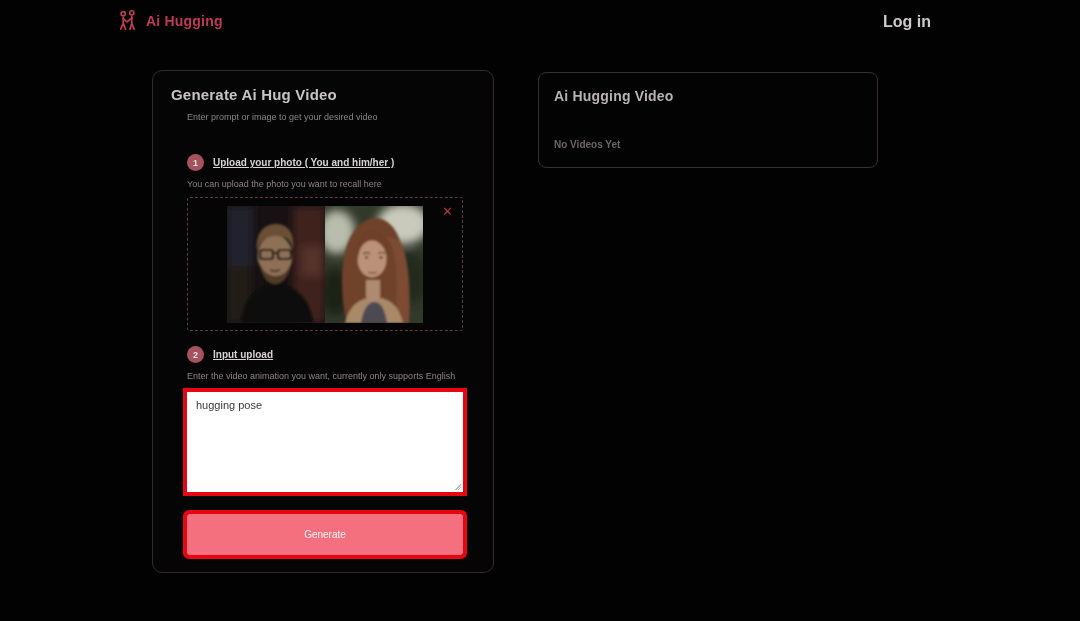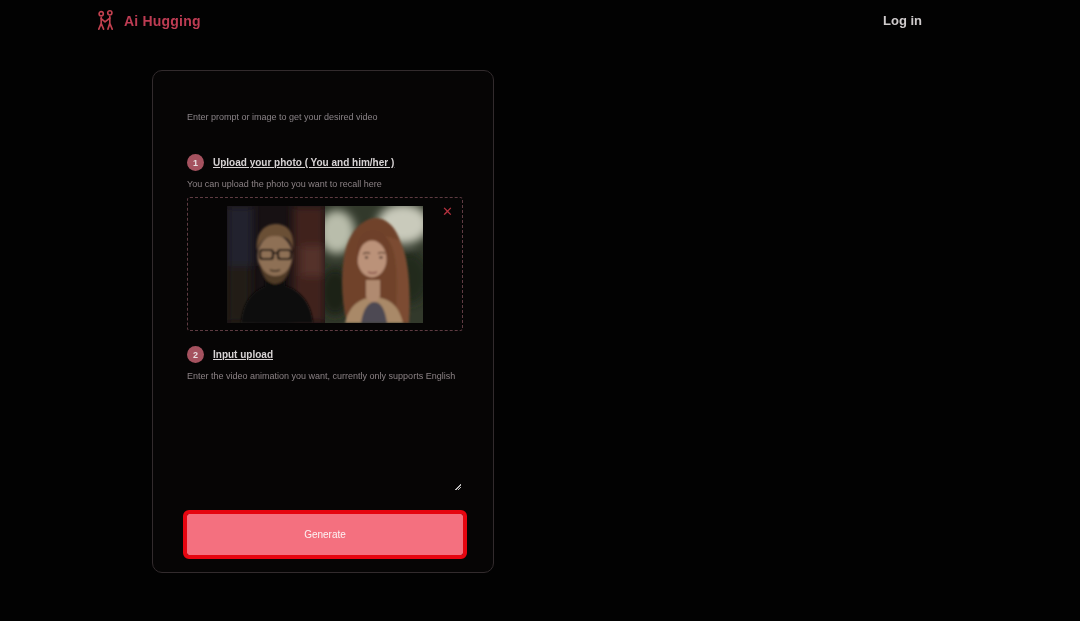--- a/index.html
+++ b/index.html
@@ -11,29 +11,29 @@
   .canvas {
     position: relative;
     width: 1080px;
     height: 621px;
     background: #020202;
     overflow: hidden;
   }
 
   
   .header { position: absolute; left: 0; top: 0; width: 1080px; height: 42px; }
-  .logo { position: absolute; left: 94px; top: 9px; display: flex; align-items: center; gap: 7px; cursor: pointer; }
+  .logo { position: absolute; left: 116px; top: 9px; display: flex; align-items: center; gap: 7px; cursor: pointer; }
   .logo svg { display: block; }
   .logo-text {
     font-size: 14px; font-weight: bold; letter-spacing: 0.2px;
     color: #bd3c53;
   }
   .login-link {
     position: absolute; left: 883px; top: 13px;
-    font-size: 13px; font-weight: 600; color: #cfcbcc; cursor: pointer;
+    font-size: 16px; font-weight: 600; color: #cfcbcc; cursor: pointer;
   }
 
   
   .gen-card {
     position: absolute; left: 152px; top: 70px; width: 342px; height: 503px;
     background: #060505;
     border: 1px solid #322b2d;
     border-radius: 10px;
   }
   .gen-title {
@@ -137,20 +137,21 @@
           <path d="M16.5 8 v7 M16.5 15 l-2 6 M16.5 15 l2.5 6"></path>
           <path d="M7.5 10 l4 3.5 M16.5 9.5 l-5 4"></path>
         </svg>
       </span>
       <span class="logo-text">Ai Hugging</span>
     </div>
     <span class="login-link">Log in</span>
   </div>
 
   <div class="gen-card">
+    <div class="gen-title">Generate Ai Hug Video</div>
     <div class="gen-subtitle">Enter prompt or image to get your desired video</div>
 
     <div class="step-row s1">
       <span class="step-badge">1</span>
       <span class="step-label">Upload your photo ( You and him/her )</span>
     </div>
     <div class="step-desc d1">You can upload the photo you want to recall here</div>
 
     <div class="dropzone">
       <div class="photo-pair">
@@ -230,19 +231,24 @@
       </div>
       <span class="close-btn">✕</span>
     </div>
 
     <div class="step-row s2">
       <span class="step-badge">2</span>
       <span class="step-label">Input upload</span>
     </div>
     <div class="step-desc d2">Enter the video animation you want, currently only supports English</div>
 
+    <textarea class="prompt-box" spellcheck="false" style="">hugging pose</textarea>
     <div class="resize-handle"></div>
 
     <button class="generate-btn">Generate</button>
   </div>
 
+  <div class="results-card">
+    <div class="results-title">Ai Hugging Video</div>
+    <div class="results-empty">No Videos Yet</div>
+  </div>
 
 </div>
 
 </body></html>

